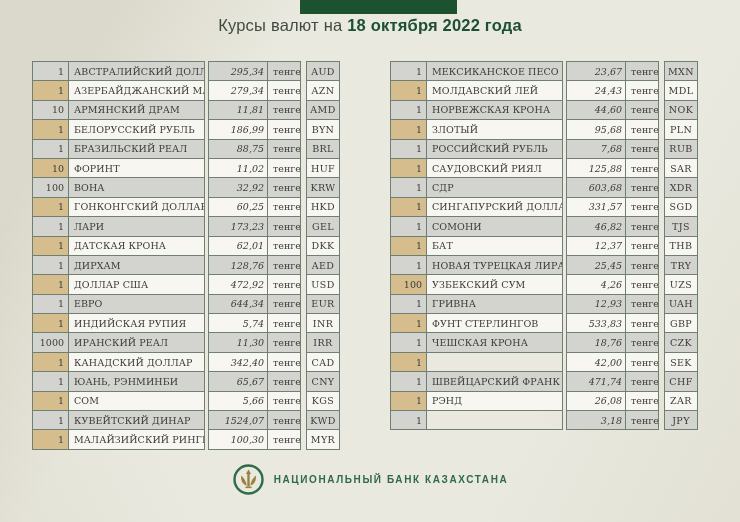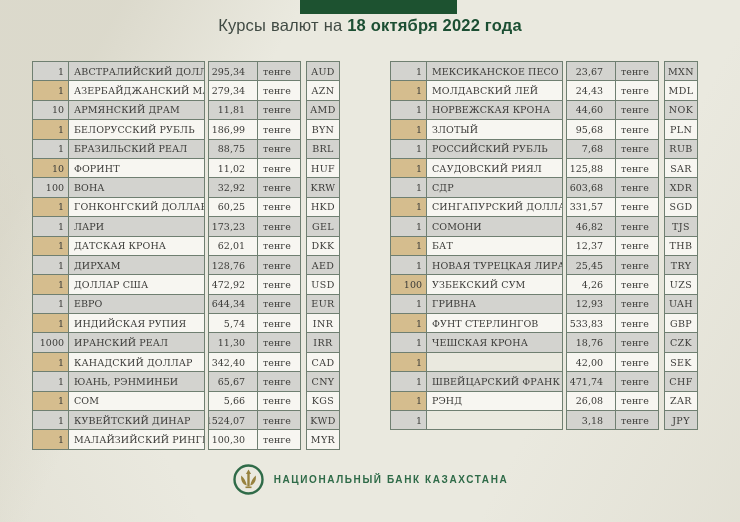--- a/index.html
+++ b/index.html
@@ -32,21 +32,21 @@
   .g1{width:173px;}
   .g2{width:93px;margin-left:3px;}
   .g3{width:34px;margin-left:5px;}
   .cell{
     display:flex;align-items:center;box-sizing:border-box;
     font-family:"DejaVu Serif",serif;font-size:9.5px;color:#3b3b38;
     white-space:nowrap;overflow:hidden;
   }
   .qty{width:36px;justify-content:flex-end;padding-right:4px;border-right:1px solid #6f7f71;}
   .name{flex:1;padding-left:5px;letter-spacing:0.1px;}
-  .val{width:49px;justify-content:flex-end;padding-right:12px;border-right:1px solid #6f7f71;}
+  .val{width:59px;justify-content:flex-end;padding-right:3px;border-right:1px solid #6f7f71;font-style:italic;}
   .unit{flex:1;padding-left:5px;}
   .code{flex:1;justify-content:center;letter-spacing:0.4px;}
   .row.odd  .cell{background:#d3d3cf;}
   .row.even .cell{background:#f7f6f1;}
   .row.even .qty{background:#d5bd8e;}
   .footer{
     margin-top:13px;
     display:flex;justify-content:center;align-items:center;gap:9px;
   }
   .bank-name{

